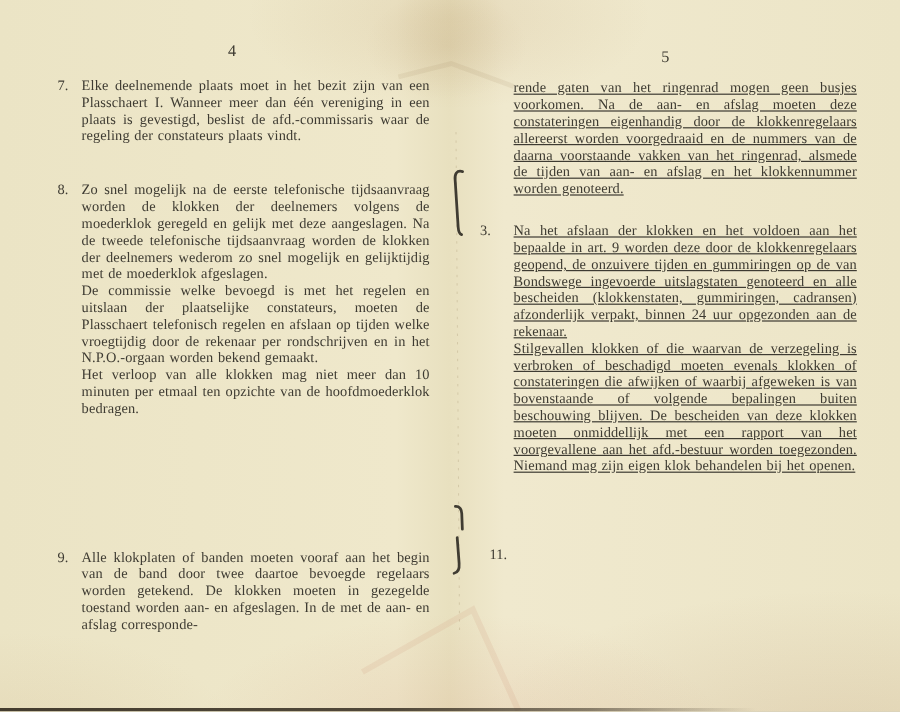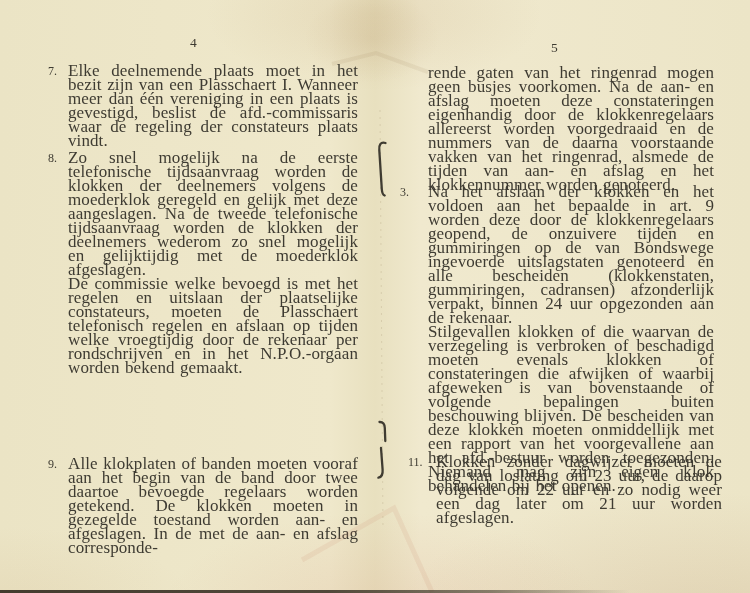--- a/index.html
+++ b/index.html
@@ -18,24 +18,24 @@
       radial-gradient(ellipse 260px 120px at 2% 103%, rgba(190,150,100,0.12), rgba(190,150,100,0) 70%),
       linear-gradient(90deg,#ebe4c5 0%,#efe8cb 44%,#e8e0bf 50%,#f0e9ce 56%,#ece5c7 100%);
   }
   .page-num{position:absolute;font-size:13.5px;line-height:14px;}
   .pn-left{left:190px;top:36px;}
   .pn-right{left:551px;top:41px;}
   .item{position:absolute;display:flex;}
   .num{flex:0 0 auto;font-size:12px;line-height:14px;}
   .num-l{width:20px;}
   .num-r{width:28px;}
-  .body{font-size:17px;line-height:14px;text-align:justify;letter-spacing:0.1px;word-spacing:0.06em;}
+  .body{font-size:12px;line-height:14px;text-align:justify;letter-spacing:0.1px;word-spacing:0.06em;}
   .body p{margin:0;}
   .w-l{width:290px;}
-  .w-r{width:286px;}
+  .w-r{width:286px;text-decoration:underline;}
   .staples{position:absolute;left:0;top:0;pointer-events:none;}
   .bottom-edge{
     position:absolute;left:0;bottom:0;height:3px;width:630px;
     background:linear-gradient(90deg, rgba(54,46,34,0.92) 0%, rgba(54,46,34,0.85) 52%, rgba(54,46,34,0.55) 78%, rgba(54,46,34,0) 100%);
   }
 </style>
 </head>
 <body>
 
 <div class="scan">
@@ -48,20 +48,21 @@
     <div class="body w-l">
       <p>Elke deelnemende plaats moet in het bezit zijn van een Plasschaert I. Wanneer meer dan één vereniging in een plaats is gevestigd, beslist de afd.-commissaris waar de regeling der constateurs plaats vindt.</p>
     </div>
   </section>
 
   <section class="item" style="top:151px;left:48px;">
     <span class="num num-l">8.</span>
     <div class="body w-l">
       <p>Zo snel mogelijk na de eerste telefonische tijdsaanvraag worden de klokken der deelnemers volgens de moederklok geregeld en gelijk met deze aangeslagen. Na de tweede telefonische tijdsaanvraag worden de klokken der deelnemers wederom zo snel mogelijk en gelijktijdig met de moederklok afgeslagen.</p>
       <p>De commissie welke bevoegd is met het regelen en uitslaan der plaatselijke constateurs, moeten de Plasschaert telefonisch regelen en afslaan op tijden welke vroegtijdig door de rekenaar per rondschrijven en in het N.P.O.-orgaan worden bekend gemaakt.</p>
+      <p>Het verloop van alle klokken mag niet meer dan 10 minuten per etmaal ten opzichte van de hoofdmoederklok bedragen.</p>
     </div>
   </section>
 
   <section class="item" style="top:457px;left:48px;">
     <span class="num num-l">9.</span>
     <div class="body w-l">
       <p>Alle klokplaten of banden moeten vooraf aan het begin van de band door twee daartoe bevoegde regelaars worden getekend. De klokken moeten in gezegelde toestand worden aan- en afgeslagen. In de met de aan- en afslag corresponde-</p>
     </div>
   </section>
 
@@ -76,21 +77,20 @@
     <span class="num num-r">3.</span>
     <div class="body w-r">
       <p>Na het afslaan der klokken en het voldoen aan het bepaalde in art. 9 worden deze door de klokkenregelaars geopend, de onzuivere tijden en gummiringen op de van Bondswege ingevoerde uitslagstaten genoteerd en alle bescheiden (klokkenstaten, gummiringen, cadransen) afzonderlijk verpakt, binnen 24 uur opgezonden aan de rekenaar.</p>
       <p>Stilgevallen klokken of die waarvan de verzegeling is verbroken of beschadigd moeten evenals klokken of constateringen die afwijken of waarbij afgeweken is van bovenstaande of volgende bepalingen buiten beschouwing blijven. De bescheiden van deze klokken moeten onmiddellijk met een rapport van het voorgevallene aan het afd.-bestuur worden toegezonden. Niemand mag zijn eigen klok behandelen bij het openen.</p>
     </div>
   </section>
 
   <section class="item" style="top:455px;left:400px;margin-left:8px;">
     <span class="num num-r">11.</span>
     <div class="body w-r">
-      <p>Klokken zonder dagwijzer moeten de dag van loslating om 23 uur, de daarop volgende om 22 uur en zo nodig weer een dag later om 21 uur worden afgeslagen.</p>
     </div>
   </section>
 
   <svg class="staples" width="750" height="593" viewBox="0 0 750 593">
     <line x1="380" y1="110" x2="383" y2="530" stroke="rgba(128,104,68,0.22)" stroke-width="0.8" stroke-dasharray="2,5"></line>
     <path d="M332,64 L376,53 L428,72" fill="none" stroke="rgba(150,118,78,0.10)" stroke-width="4"></path>
     <path d="M302,560 L394,508 L432,592" fill="none" stroke="rgba(202,142,112,0.14)" stroke-width="5"></path>
     <path d="M385.5,143 c-5,-1.5 -6.8,2.2 -6.2,7.2 l2.5,39 c0.3,4 1.4,5.8 2.9,6.3" fill="none" stroke="#2e2a22" stroke-width="2.3" stroke-linecap="round" opacity="0.9"></path>
     <path d="M379.5,422 c3.6,-0.2 5.2,2.4 5.3,6 l0.5,13" fill="none" stroke="#2e2a22" stroke-width="2.3" stroke-linecap="round" opacity="0.9"></path>
     <path d="M381,448 l1.6,21.5 c0.4,5 -0.6,7.6 -4.2,8.2" fill="none" stroke="#2e2a22" stroke-width="2.3" stroke-linecap="round" opacity="0.9"></path>

